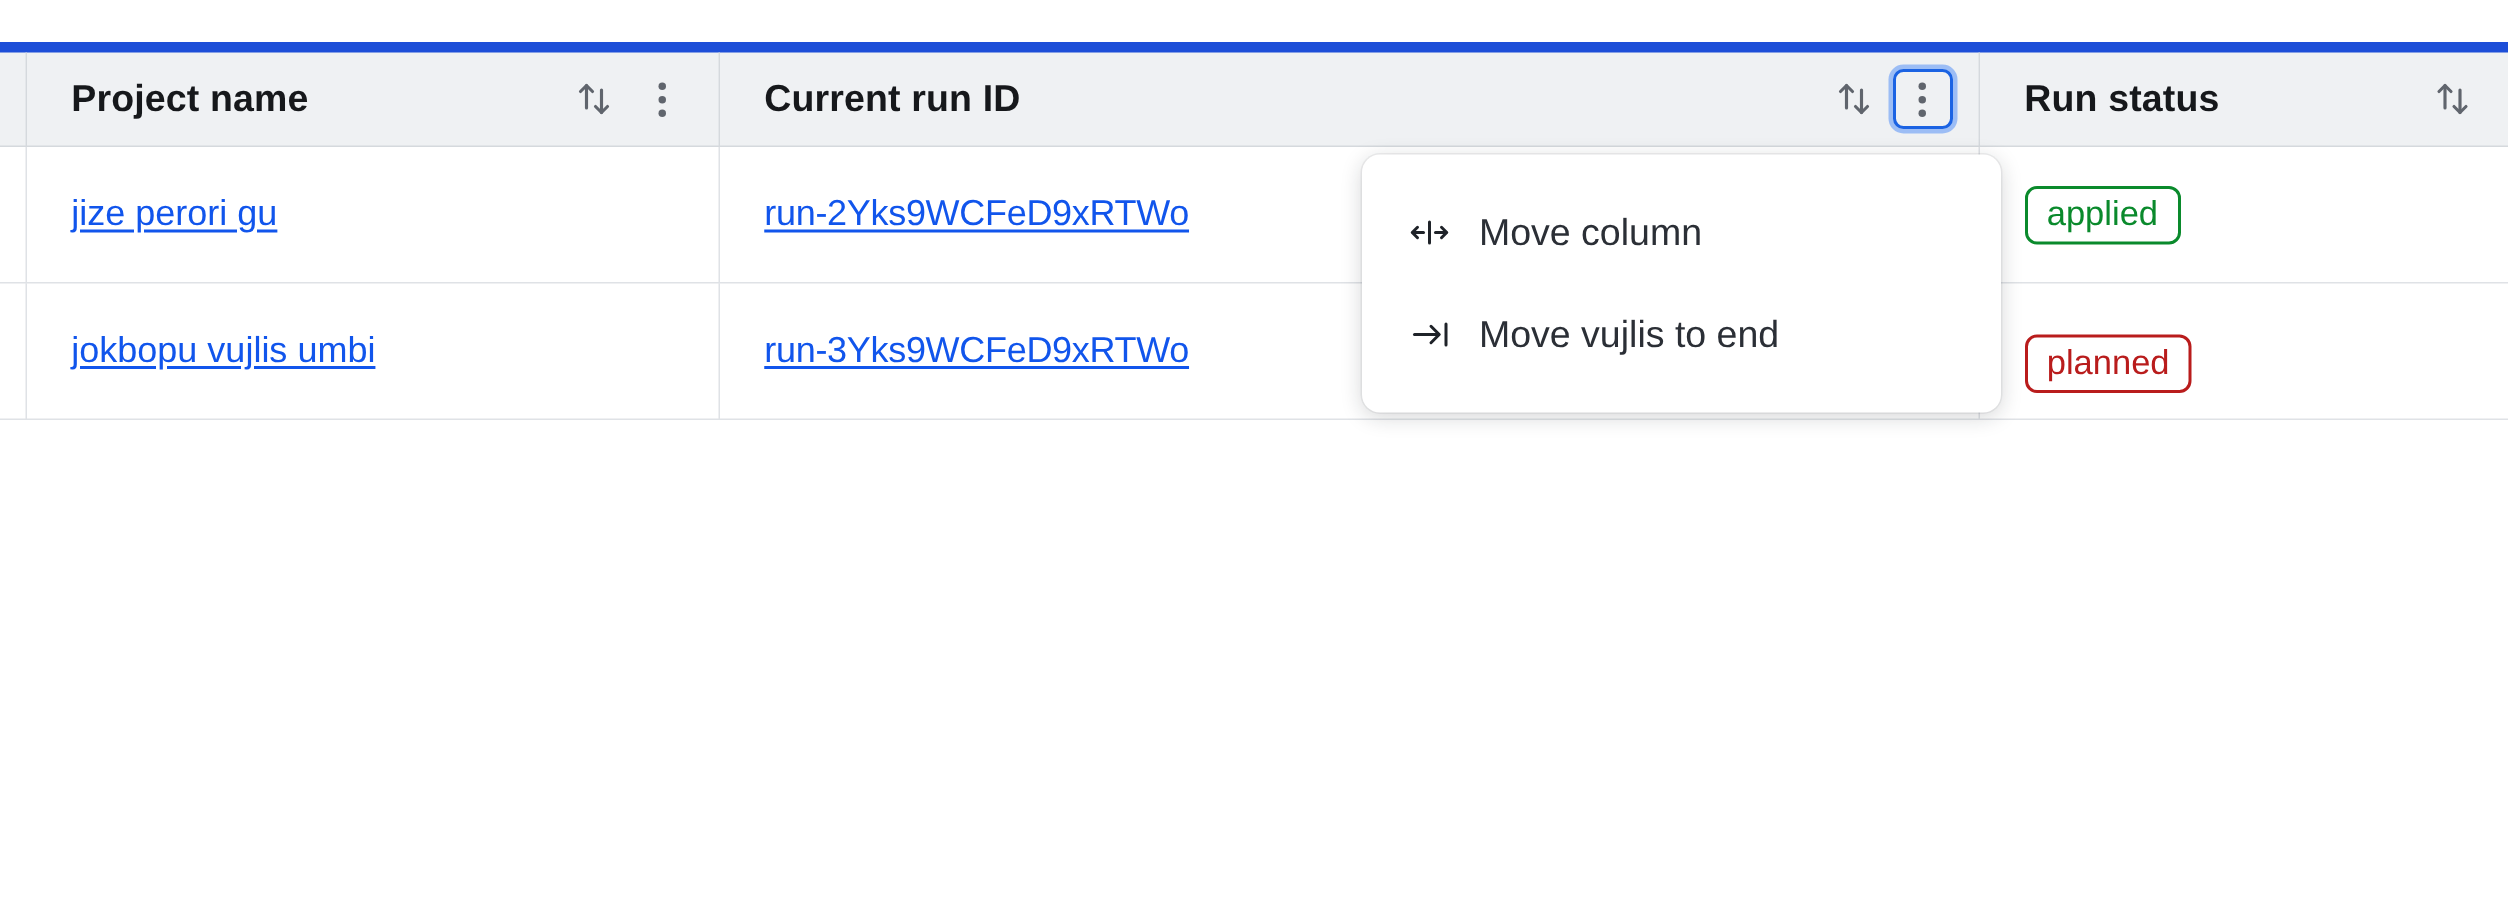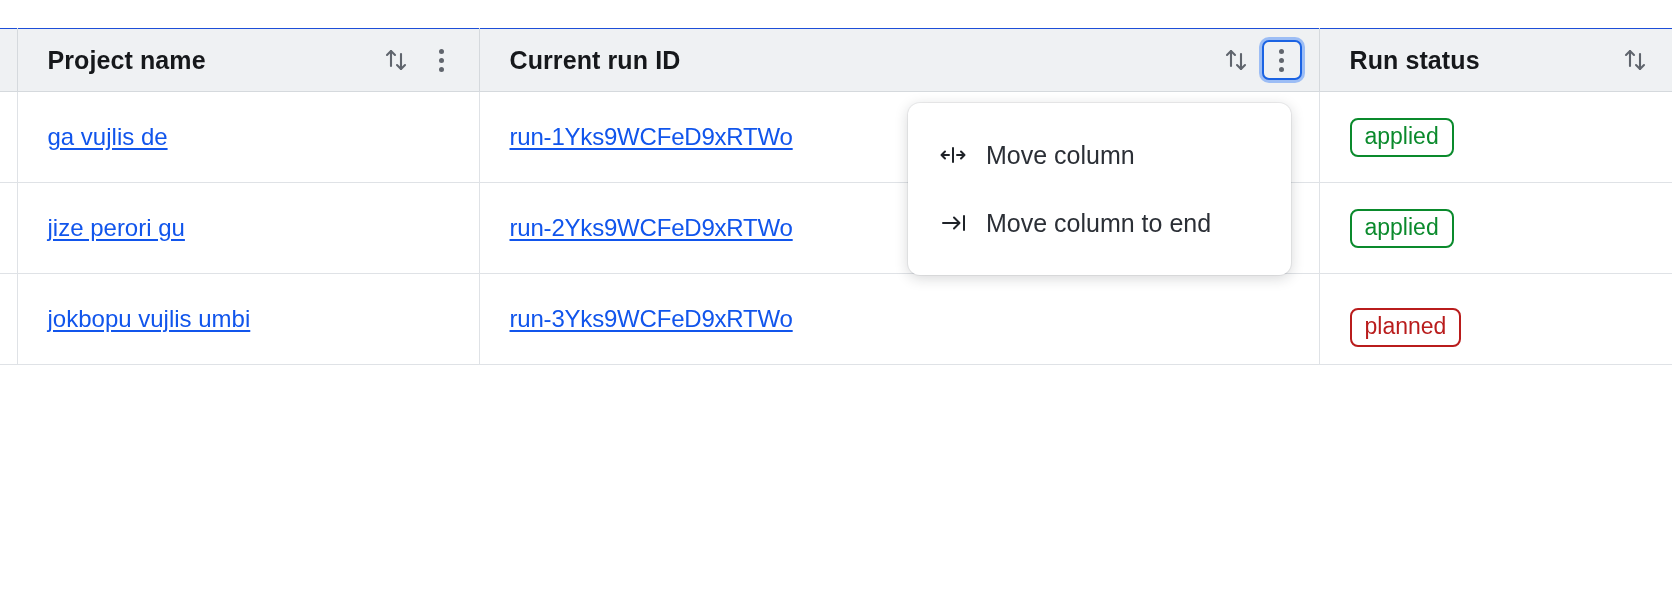--- a/index.html
+++ b/index.html
@@ -29,21 +29,21 @@
   }
 
   
   col.c-select { width: 17px; }
   col.c-project { width: 462px; }
   col.c-run { width: 840px; }
   col.c-status { width: 353px; }
 
   thead th {
     background: #eff1f3;
-    border-top: 1px solid #1d4ed8;
+    border-top: 7px solid #1d4ed8;
     border-bottom: 1px solid #d5d9dd;
     border-right: 1px solid #d5d9dd;
     height: 62px;
     padding: 0;
     vertical-align: middle;
   }
   thead th.select-head {
     border-right: 1px solid #d5d9dd;
   }
 
@@ -133,21 +133,21 @@
   }
   .badge.errored { color: #e01d1d; }
   .badge.applied { color: #0a8a2c; }
   .badge.planned { color: #b91c1c; margin-top: 17px; }
 
   
   .menu {
     position: absolute;
     left: 908px;
     top: 103px;
-    width: 383px;
+    width: 426px;
     background: #ffffff;
     border-radius: 12px;
     box-shadow: 0 3px 14px rgba(20,25,35,0.18), 0 0 0 1px rgba(20,25,35,0.06);
     padding: 18px 0 18px 0;
     box-sizing: border-box;
     z-index: 50;
     text-align: center;
   }
   .menu-item {
     display: flex;
@@ -250,26 +250,20 @@
                     <path d="M13 18 L17 22 L21 18"></path>
                   </g>
                 </svg>
               </button>
             </span>
           </div>
         </th>
       </tr>
     </thead>
     <tbody>
-      <tr>
-        <td class="select-cell"></td>
-        <td><a class="cell-link">ga vujlis de</a></td>
-        <td><a class="cell-link run-link">run-1Yks9WCFeD9xRTWo</a></td>
-        <td><span class="badge applied">applied</span></td>
-      </tr>
       <tr>
         <td class="select-cell"></td>
         <td><a class="cell-link">jize perori gu</a></td>
         <td><a class="cell-link run-link">run-2Yks9WCFeD9xRTWo</a></td>
         <td><span class="badge applied">applied</span></td>
       </tr>
       <tr>
         <td class="select-cell"></td>
         <td><a class="cell-link">jokbopu vujlis umbi</a></td>
         <td><a class="cell-link run-link">run-3Yks9WCFeD9xRTWo</a></td>
@@ -297,15 +291,15 @@
   <div class="menu-item">
     <span class="menu-icon">
       <svg width="28" height="20" viewBox="0 0 28 20">
         <g stroke="#1f2329" stroke-width="2" fill="none" stroke-linecap="round" stroke-linejoin="round">
           <path d="M25 3 L25 17"></path>
           <path d="M4 10 L20 10"></path>
             <path d="M15 4.5 L20.5 10 L15 15.5"></path>
         </g>
       </svg>
     </span>
-    <span class="menu-label">Move column to end</span>
+    <span class="menu-label">Move vujlis to end</span>
   </div>
 </div>
 
 </body></html>

